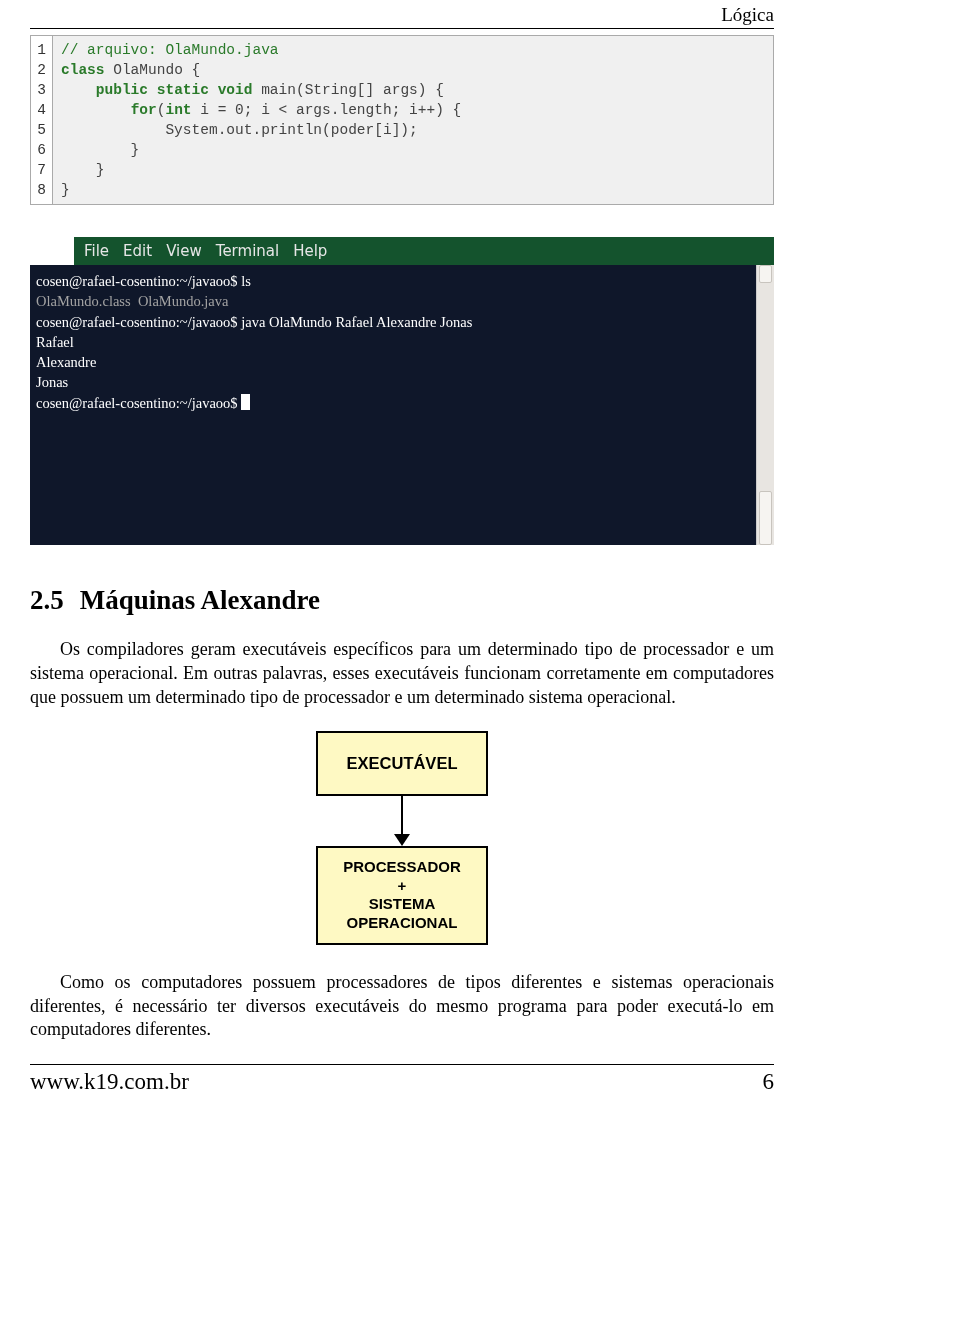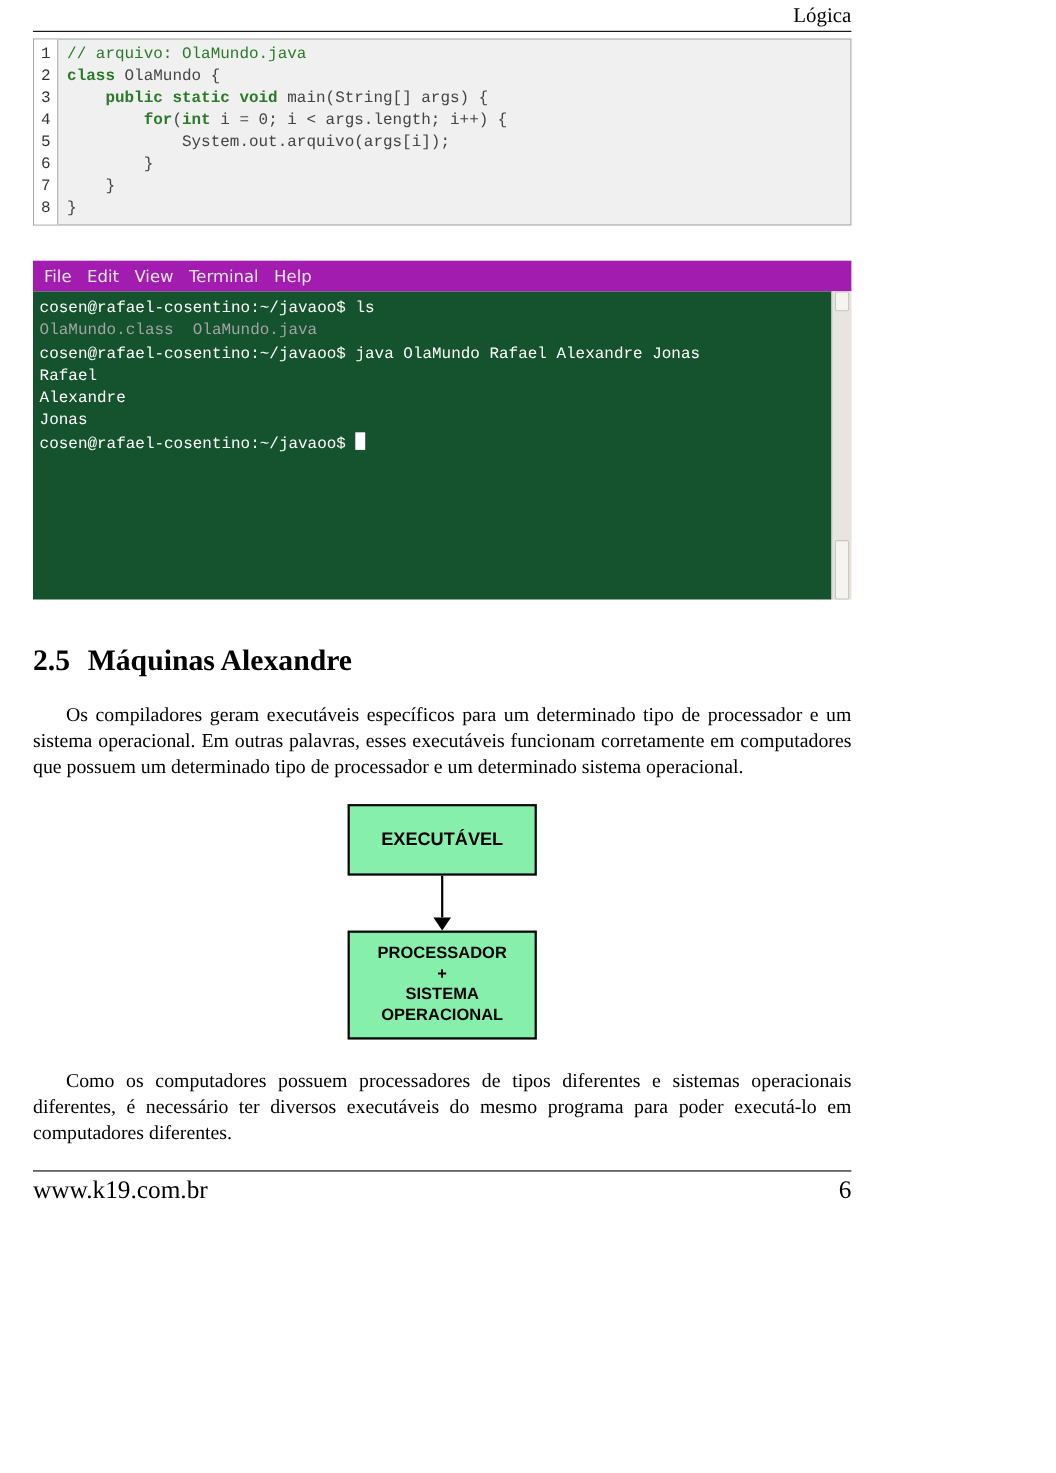--- a/index.html
+++ b/index.html
@@ -44,35 +44,36 @@
     flex: 1;
     white-space: pre;
   }
   .cmt { color: #2a7a2a; }
   .kw { color: #2a7a2a; font-weight: bold; }
   .plain { color: #444; margin-top: 32px; }
   .terminal-wrap {
     margin: 0 0 40px 0;
   }
   .term-menu {
-    background: #a21caf;
+    background: #14532d;
     color: #e6e6e6;
     font-family: 'DejaVu Sans', Arial, sans-serif;
     font-size: 15px;
     padding: 5px 10px;
     display: flex;
     gap: 14px;
+    margin-left: 44px;
   }
   .term-area {
     display: flex;
   }
   .term-body {
-    background: #14532d;
+    background: #0f172a;
     color: #fff;
-    font-family: Liberation Mono, monospace;
+    font-family: Liberation Serif, serif;
     font-size: 14.5px;
     line-height: 1.4;
     padding: 6px 6px 6px 6px;
     flex: 1;
     min-height: 280px;
     white-space: pre;
   }
   .scrollbar {
     width: 18px;
     background: #e8e5e1;
@@ -117,21 +118,21 @@
     font-family: Arial, Helvetica, sans-serif;
   }
   .box {
     border: 2px solid #000;
     padding: 20px 12px;
     width: 172px;
     text-align: center;
     font-weight: bold;
     font-size: 16.5px;
     line-height: 1.25;
-    background: #86efac;
+    background: #fef9c3;
   }
   .box.small { padding: 10px 6px; width: 172px; font-size: 15px; }
   .arrow {
     height: 50px;
     display: flex;
     flex-direction: column;
     align-items: center;
     justify-content: flex-start;
   }
   .shaft { width: 2px; flex: 1; background: #000; }
@@ -168,21 +169,21 @@
     <div>4</div>
     <div>5</div>
     <div>6</div>
     <div>7</div>
     <div>8</div>
   </div>
   <div class="code-content"><span class="cmt">// arquivo: OlaMundo.java</span>
 <span class="kw">class</span><span class="plain"> OlaMundo {</span>
     <span class="kw">public static void</span><span class="plain"> main(String[] args) {</span>
         <span class="kw">for</span><span class="plain">(</span><span class="kw">int</span><span class="plain"> i = 0; i &lt; args.length; i++) {</span>
-<span class="plain">            System.out.arquivo(args[i]);</span>
+<span class="plain">            System.out.println(poder[i]);</span>
 <span class="plain">        }</span>
 <span class="plain">    }</span>
 <span class="plain">}</span></div>
 </div>
 
 <div class="terminal-wrap">
   <div class="term-menu">
     <span>File</span>
     <span>Edit</span>
     <span>View</span>

